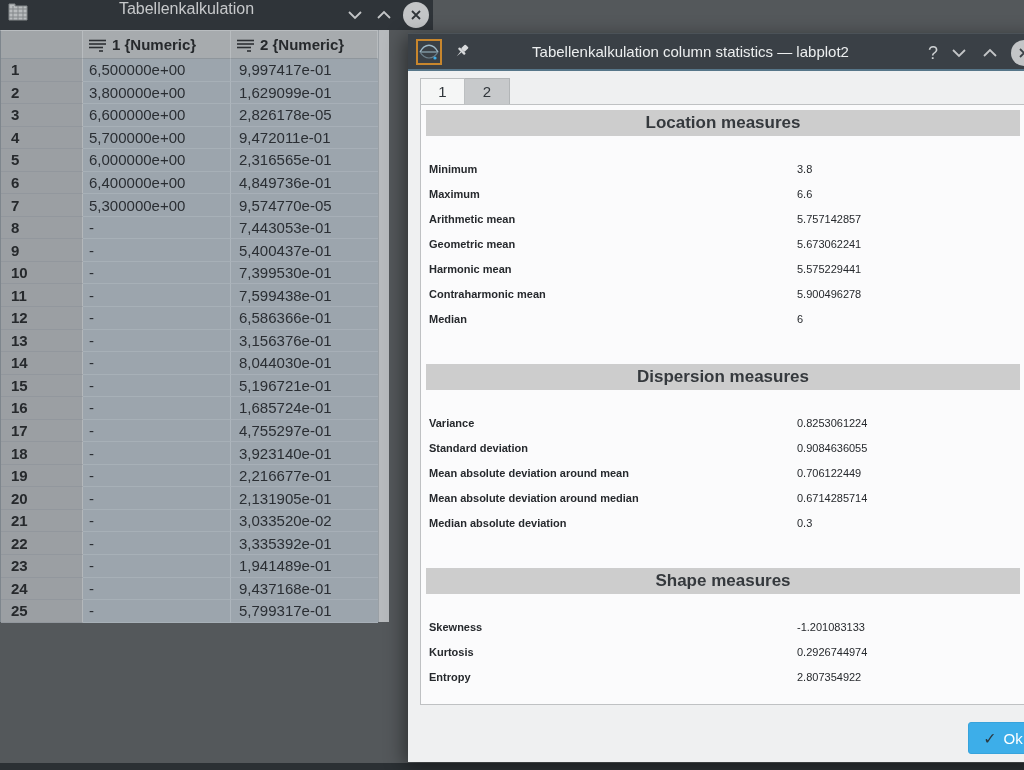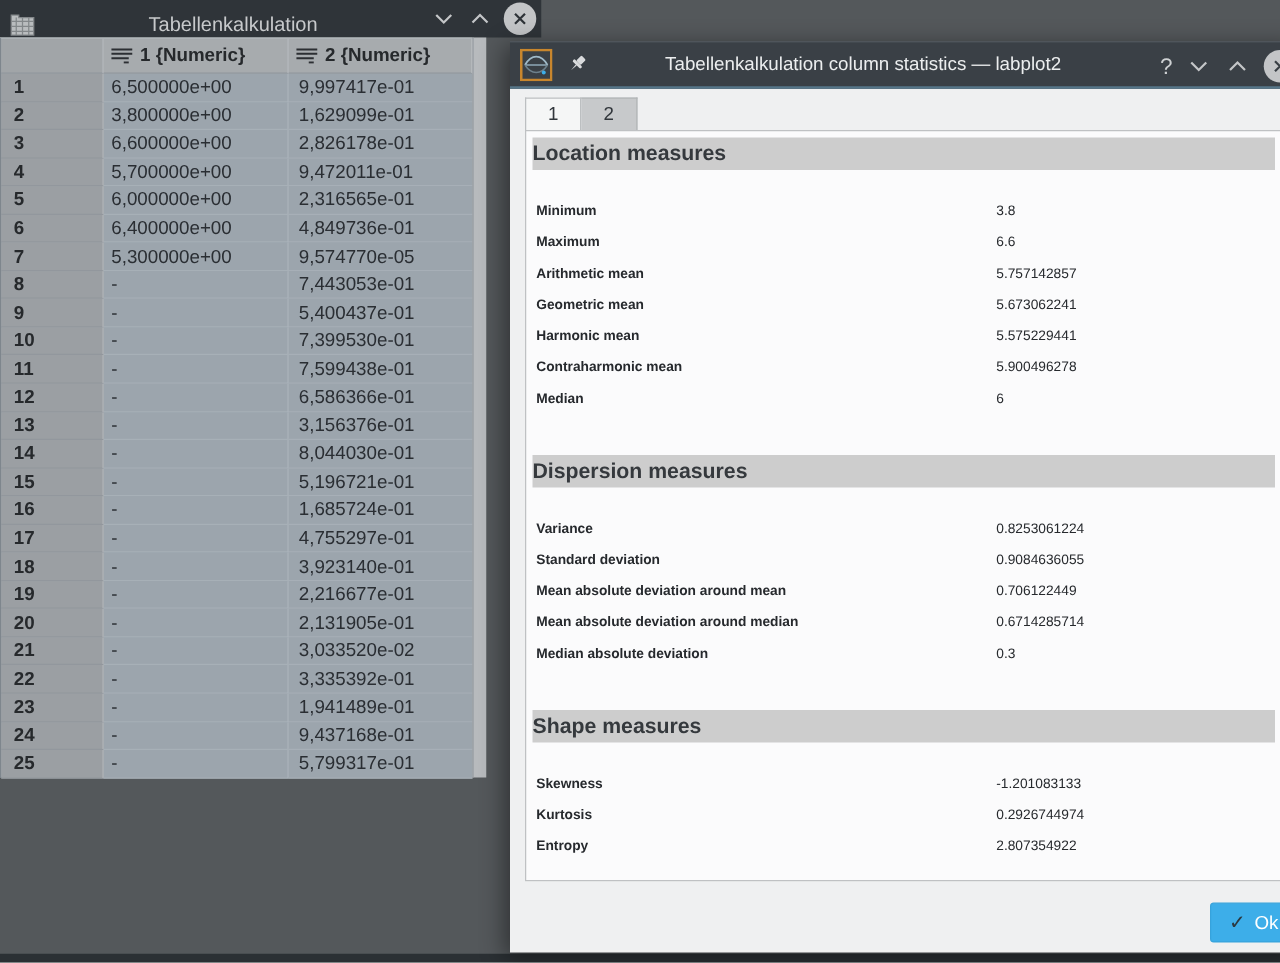--- a/index.html
+++ b/index.html
@@ -8,21 +8,21 @@
     font-family:"Liberation Sans", sans-serif;
     background:#54585b;
     position:relative;
     color:#26292c;
   }
 
   
   .sheet-titlebar {
     position:absolute; left:0; top:0; width:433px; height:30px;
     background:#2f3439;
-    display:flex; align-items:flex-end;
+    display:flex; align-items:flex-start;
     padding:0 5px 0 7px;
   }
   .sheet-icon { width:22px; height:22px; display:inline-block; }
   .sheet-title {
     position:absolute; left:40px; right:100px; text-align:center;
     font-size:16px; color:#c7c9cb; white-space:nowrap; overflow:hidden;
   }
   .win-btns { position:absolute; right:4px; top:0; height:30px; display:flex; align-items:center; gap:9px; }
   .win-chevron { width:20px; height:14px; background:none; border:none; cursor:default; display:flex; align-items:center; justify-content:center; }
   .circle-close {
@@ -92,21 +92,21 @@
   }
   .tab.active { background:#f5f6f6; border:1px solid #bcbfc1; border-bottom:none; }
   .tab.inactive { background:#c7c9cb; border:1px solid #b2b5b7; border-left:none; }
 
   .frame {
     position:absolute; left:12px; right:17px; top:71px; bottom:57px;
     background:#fbfbfc; border:1px solid #bfc1c3; overflow:hidden;
   }
   .section-bar {
     margin:5px 5px 0 5px; height:26px; background:#cdcdcd;
-    text-align:left; line-height:26px; font-size:17px; font-weight:bold; color:#35393d;
+    text-align:center; line-height:26px; font-size:17px; font-weight:bold; color:#35393d;
   }
   .stat-rows { padding:21px 0 27px 8px; }
   .stat-row { display:grid; grid-template-columns:368px 1fr; height:25px; line-height:25px; font-size:11px; }
   .stat-label { font-weight:bold; color:#26292d; white-space:nowrap; }
   .stat-value { color:#26292d; white-space:nowrap; }
 
   .btn-row { position:absolute; right:5px; bottom:8px; }
   .ok-btn {
     min-width:70px; height:32px; padding:0 12px;
     background:#3daee9; border:1px solid #37a3dc; border-radius:3px;
@@ -189,21 +189,21 @@
         <div class="cell c2">9,997417e-01</div>
       </div>
       <div class="trow">
         <div class="cell rowhdr">2</div>
         <div class="cell c1">3,800000e+00</div>
         <div class="cell c2">1,629099e-01</div>
       </div>
       <div class="trow">
         <div class="cell rowhdr">3</div>
         <div class="cell c1">6,600000e+00</div>
-        <div class="cell c2">2,826178e-01</div>
+        <div class="cell c2">2,826178e-05</div>
       </div>
       <div class="trow">
         <div class="cell rowhdr">4</div>
         <div class="cell c1">5,700000e+00</div>
         <div class="cell c2">9,472011e-01</div>
       </div>
       <div class="trow">
         <div class="cell rowhdr">5</div>
         <div class="cell c1">6,000000e+00</div>
         <div class="cell c2">2,316565e-01</div>

